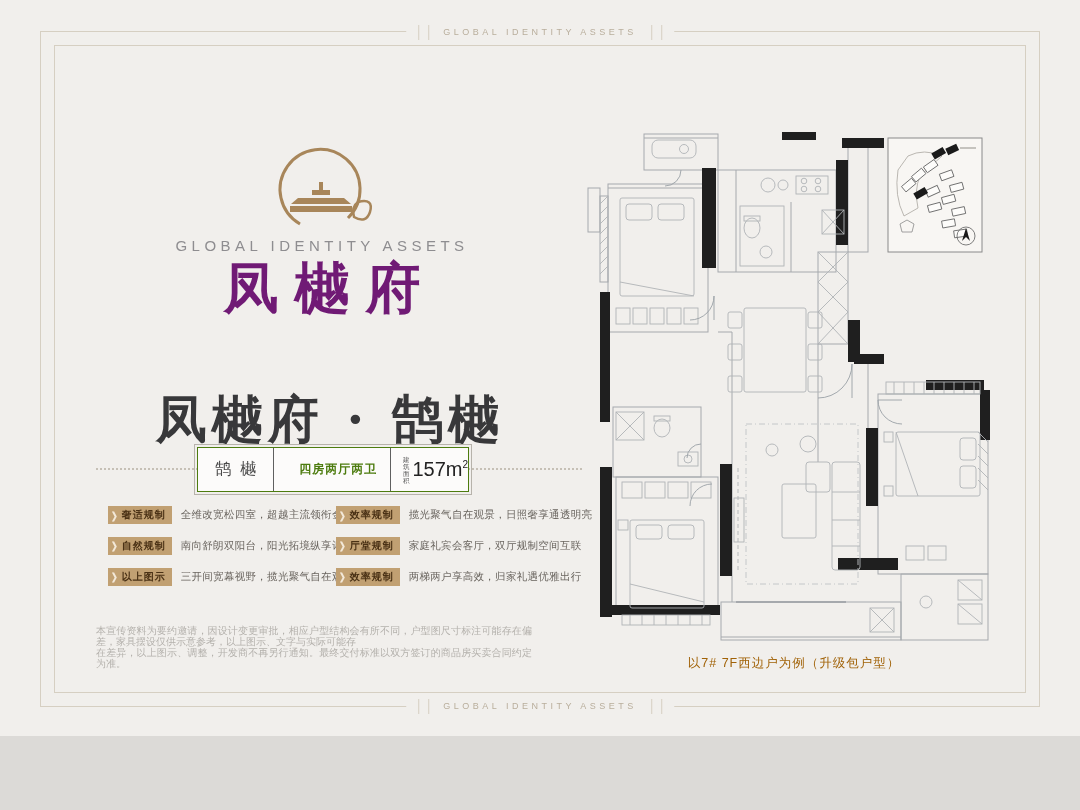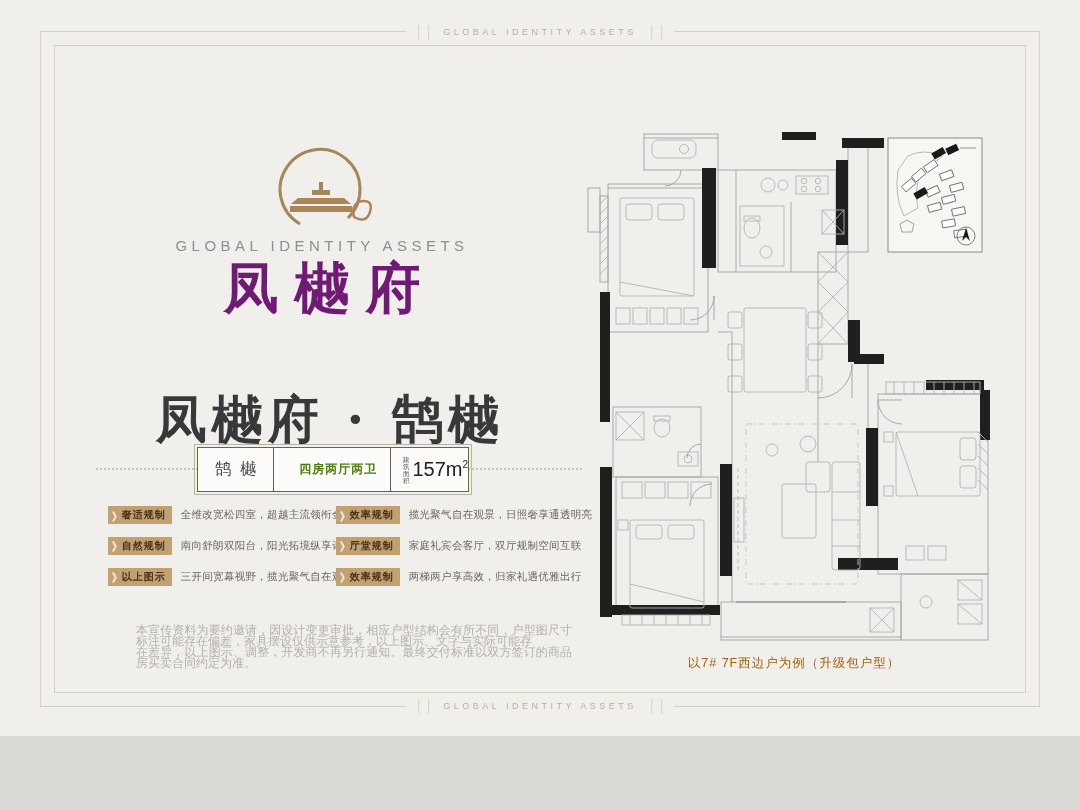--- a/index.html
+++ b/index.html
@@ -41,22 +41,22 @@
   
   .feat-col{position:absolute;top:506px;}
   .feat-col.c1{left:108px;}
   .feat-col.c2{left:336px;}
   .feat-row{display:flex;align-items:center;height:18px;margin-bottom:13px;}
   .badge{display:inline-flex;align-items:center;background:#c1a072;color:#4a3115;
          font-size:10px;font-weight:bold;letter-spacing:1px;padding:2px 6px 2px 3px;margin-right:9px;white-space:nowrap;}
   .badge .arrow{color:#f3e9da;font-size:8px;margin-right:3px;transform:scaleY(1.2);}
   .feat-desc{font-size:10.5px;color:#6a655f;letter-spacing:0.3px;white-space:nowrap;}
   
-  .disclaimer{position:absolute;left:96px;top:625px;width:436px;font-size:12px;line-height:11px;
-              color:#b4b1ac;text-align:justify;margin-left:40px;}
+  .disclaimer{position:absolute;left:96px;top:625px;width:436px;font-size:10px;line-height:11px;
+              color:#b4b1ac;text-align:justify;}
   
   .plan{position:absolute;left:586px;top:132px;width:416px;height:530px;}
   .plan-caption{position:absolute;left:586px;top:655px;width:416px;text-align:center;
                 font-size:12.5px;letter-spacing:1px;color:#a16207;}
 </style>
 </head>
 <body>
 
 <div class="page">
 

